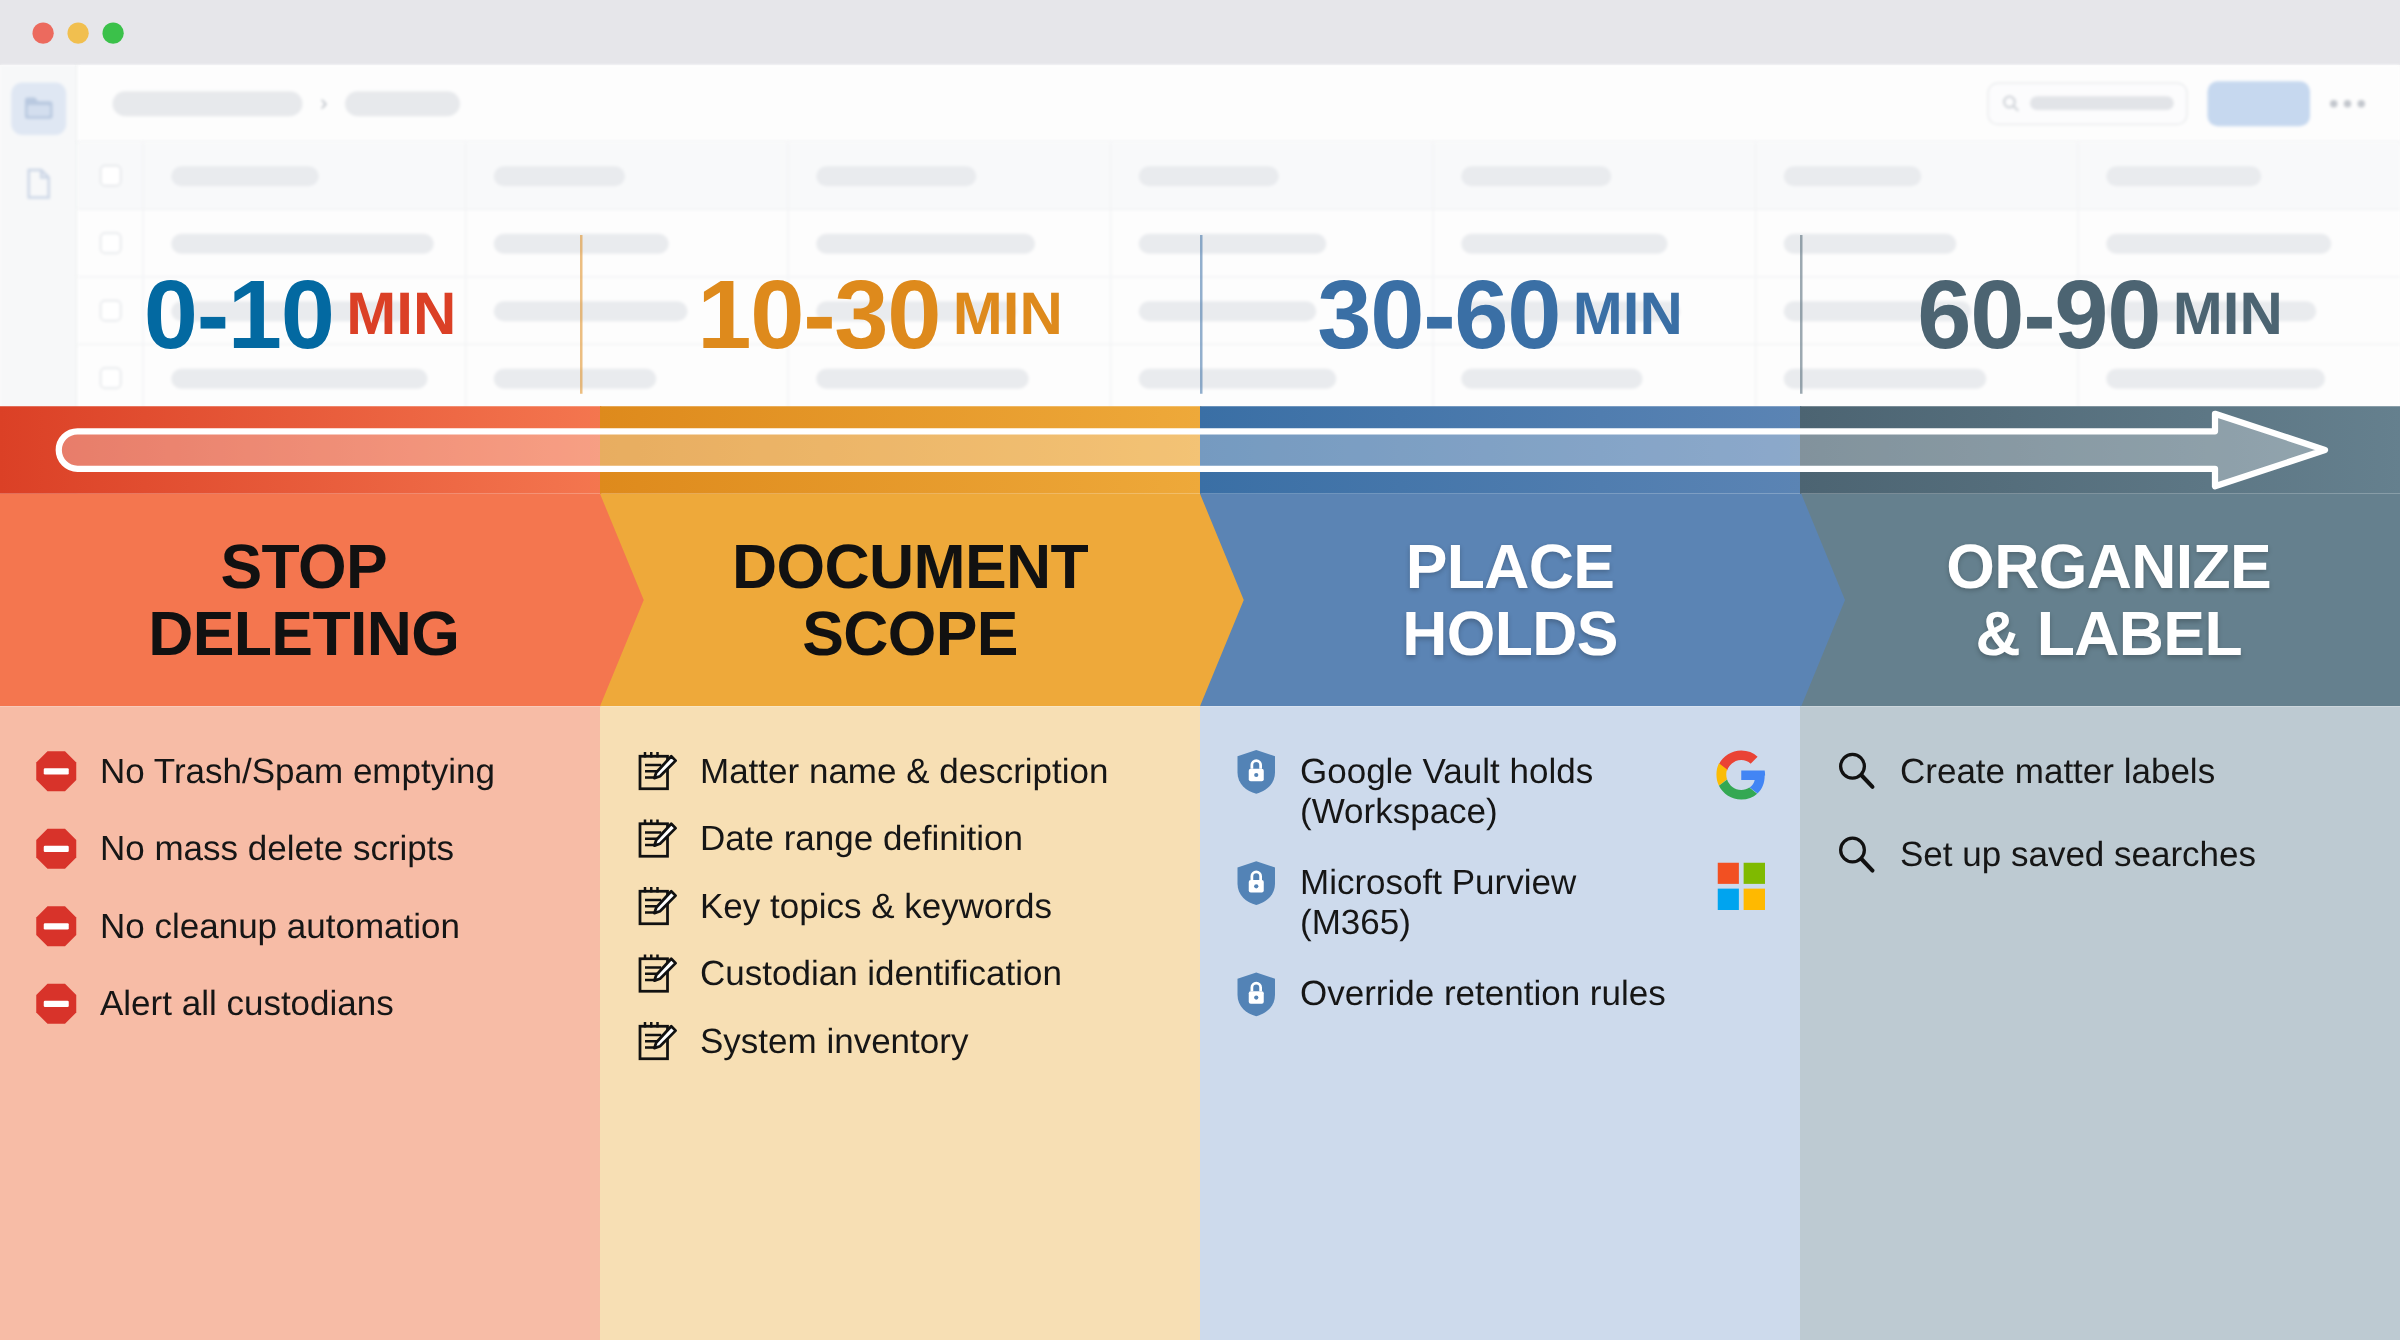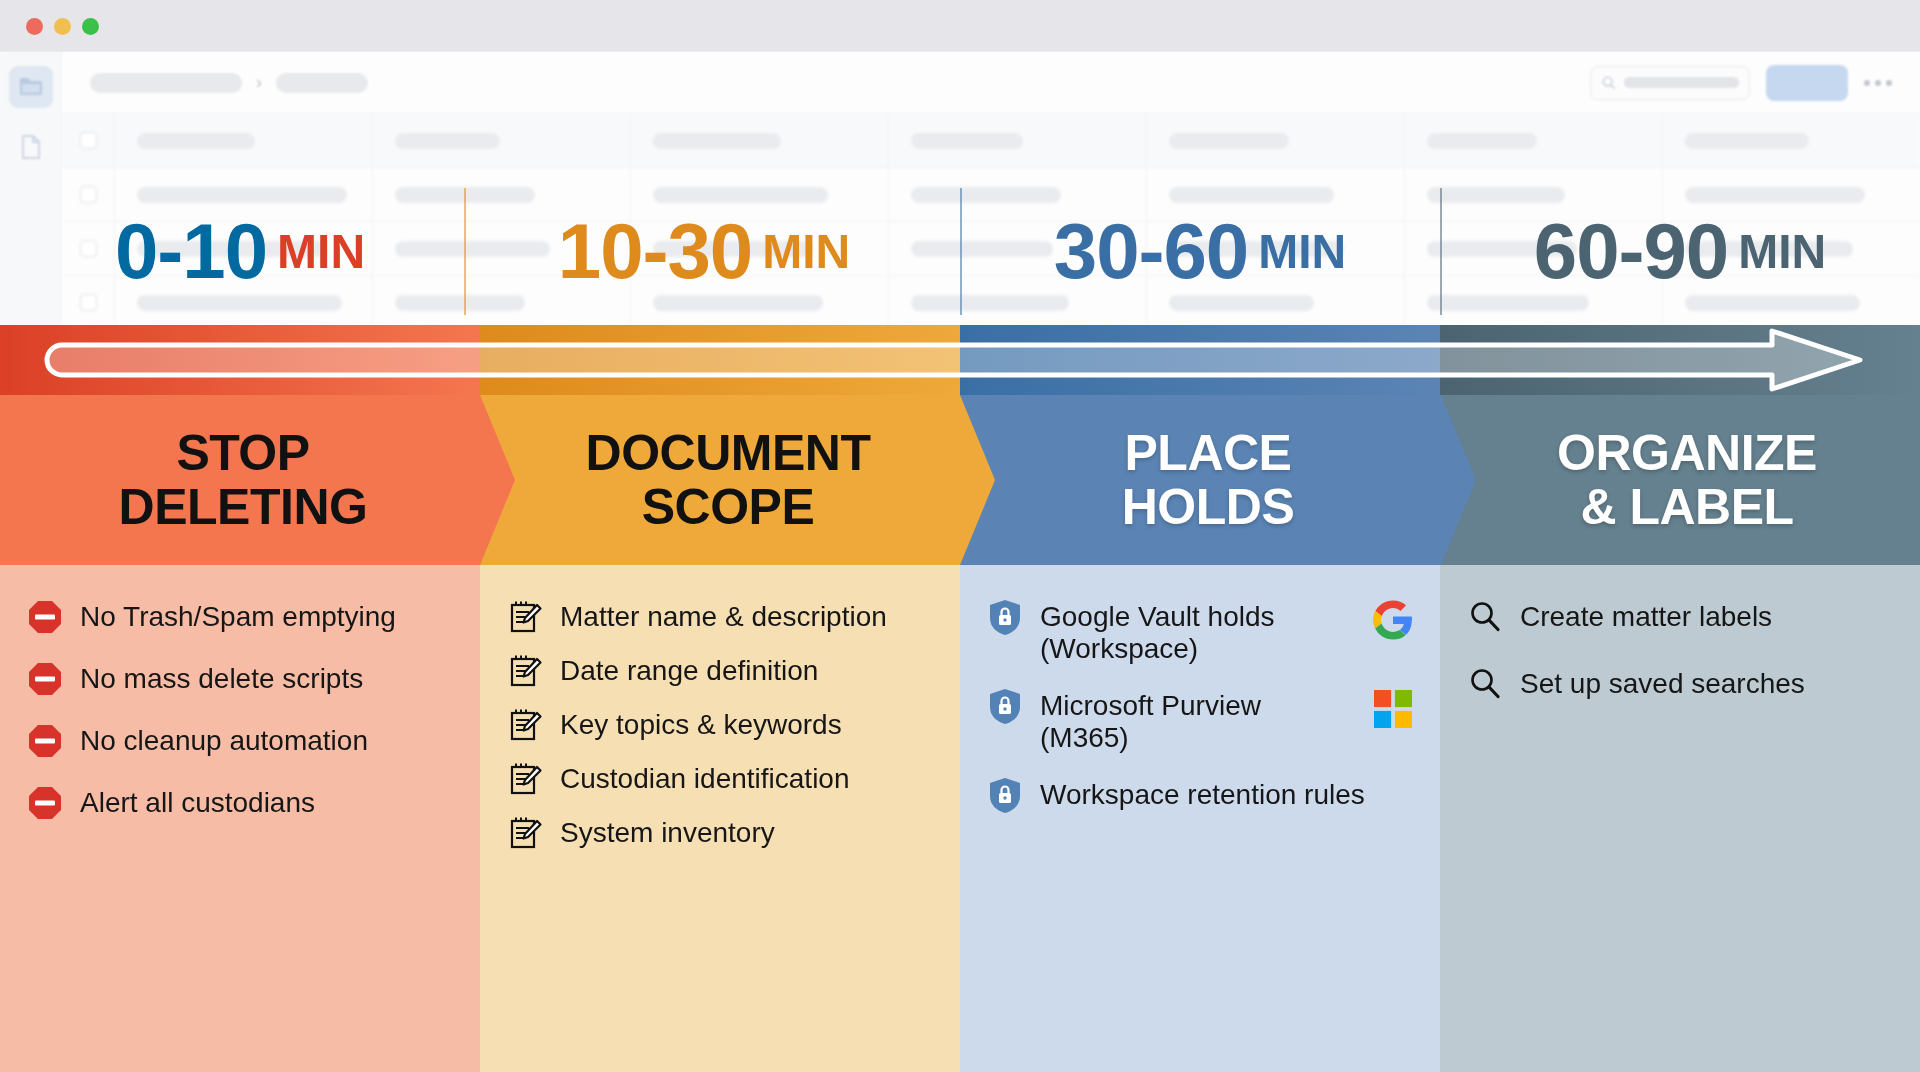--- a/index.html
+++ b/index.html
@@ -468,21 +468,21 @@
         </div>
         <div class="bitem">
           <span class="bicon">
             <svg width="34" height="38" viewBox="0 0 34 38">
                 <path d="M17 2 L32 7 v13 c0 9-7 15-15 17 C9 35 2 29 2 20 V7 Z" fill="#5383B6"></path>
                 <rect x="11" y="17" width="12" height="10" rx="1.6" fill="#fff"></rect>
                 <path d="M13.5 17 v-3 a3.5 3.5 0 0 1 7 0 v3" fill="none" stroke="#fff" stroke-width="2.2"></path>
                 <circle cx="17" cy="22" r="1.7" fill="#5383B6"></circle>
               </svg>
           </span>
-          <span class="btext">Workspace retention rules</span>
+          <span class="btext">Override retention rules</span>
         </div>
       </div>
     </div>
 
     <div class="body-seg col4" id="body4" style="left: 1440px; background: rgb(189, 202, 210);">
       <div class="blist">
         <div class="bitem">
           <span class="bicon">
             <svg width="34" height="34" viewBox="0 0 34 34">
                 <circle cx="14" cy="13" r="9.5" fill="none" stroke="#111" stroke-width="2.6"></circle>

